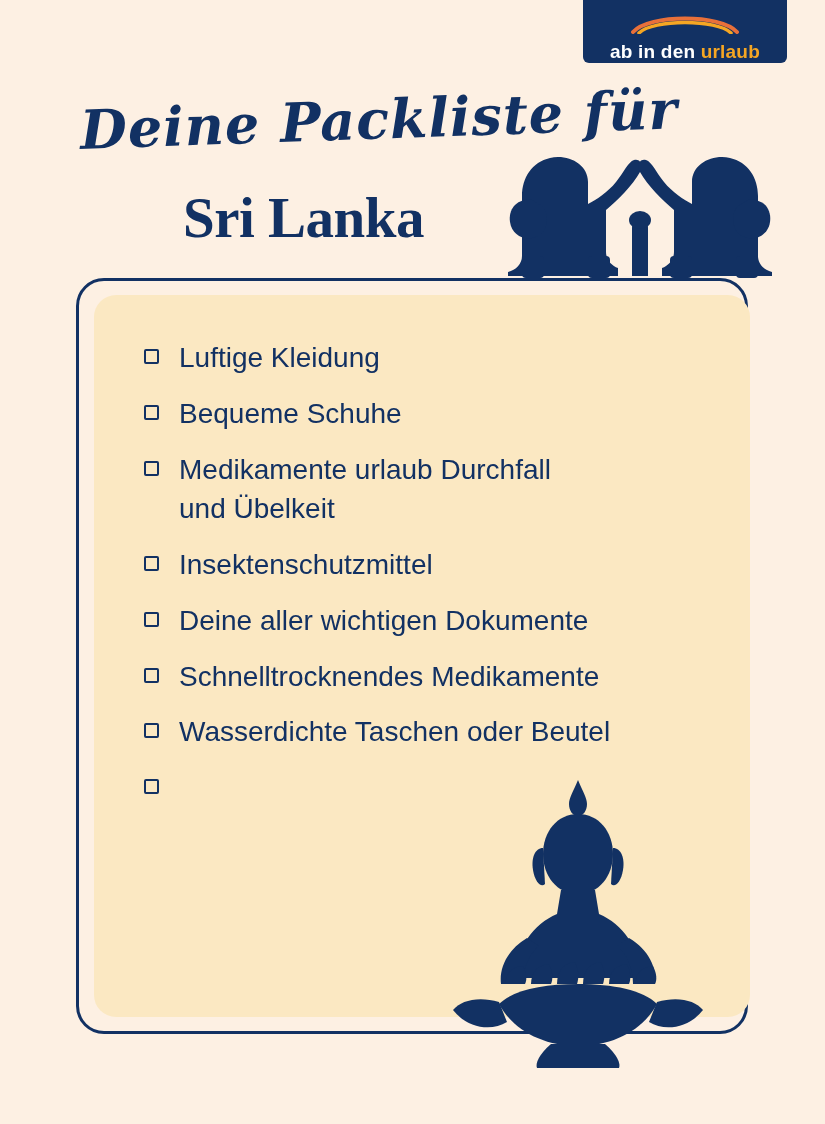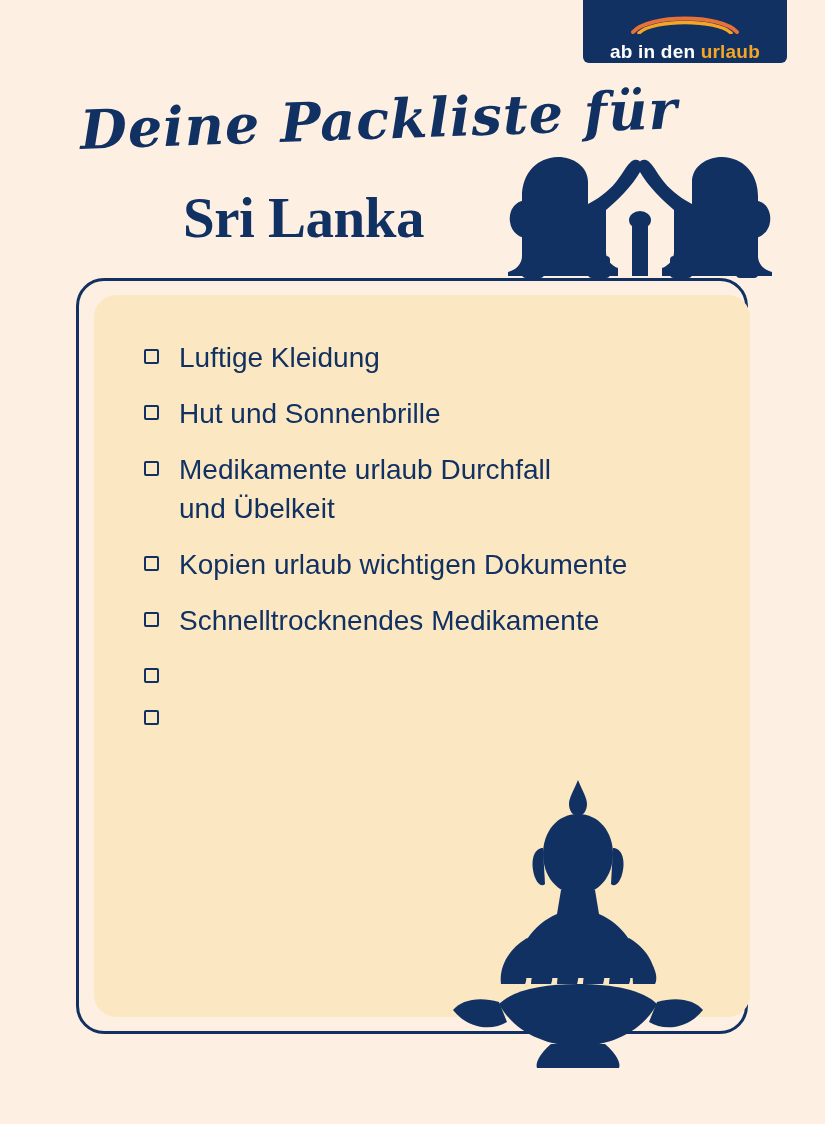--- a/index.html
+++ b/index.html
@@ -182,37 +182,42 @@
 <div class="card-outline"></div>
 <div class="card-fill"></div>
 
 <ul class="checklist">
   <li class="check-item">
     <span class="checkbox"></span>
     <span class="check-label">Luftige Kleidung</span>
   </li>
   <li class="check-item">
     <span class="checkbox"></span>
-    <span class="check-label">Hut und Sonnenbrille</span>
+    <span class="check-label">Bequeme Schuhe</span>
   </li>
   <li class="check-item">
     <span class="checkbox"></span>
     <span class="check-label">Medikamente urlaub Durchfall
 und Übelkeit</span>
   </li>
   <li class="check-item">
     <span class="checkbox"></span>
-    <span class="check-label">Kopien urlaub wichtigen Dokumente</span>
+    <span class="check-label">Insektenschutzmittel</span>
+  </li>
+  <li class="check-item">
+    <span class="checkbox"></span>
+    <span class="check-label">Deine aller wichtigen Dokumente</span>
   </li>
   <li class="check-item">
     <span class="checkbox"></span>
     <span class="check-label">Schnelltrocknendes Medikamente</span>
   </li>
   <li class="check-item">
     <span class="checkbox"></span>
+    <span class="check-label">Wasserdichte Taschen oder Beutel</span>
   </li>
   <li class="check-item">
     <span class="checkbox"></span>
   </li>
 </ul>
 
 <svg class="buddha" viewBox="0 0 270 290">
   <g fill="#123163">
 
     <path d="M135 2 C 130 14, 126 20, 126 26 C 126 33, 130 38, 135 38 C 140 38, 144 33, 144 26 C 144 20, 140 14, 135 2 Z"></path>

